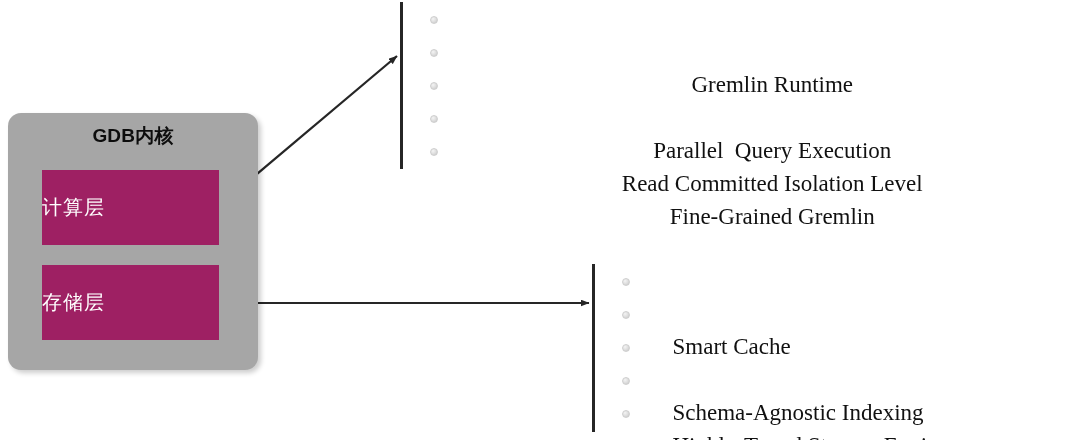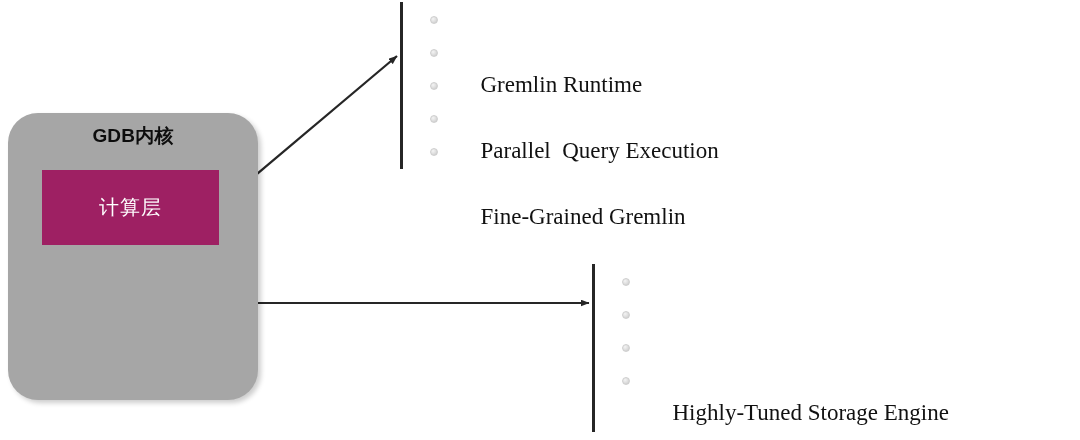--- a/index.html
+++ b/index.html
@@ -23,23 +23,23 @@
     width: 1080px;
     height: 440px;
   }
 
   
   .kernel-box {
     position: absolute;
     left: 8px;
     top: 113px;
     width: 250px;
-    height: 287px;
+    height: 257px;
     background: #a6a6a6;
-    border-radius: 30px;
+    border-radius: 13px;
     box-shadow: 3px 3px 5px rgba(0,0,0,0.20);
     box-sizing: border-box;
   }
   .kernel-title {
     position: absolute;
     left: 0;
     top: 11px;
     width: 250px;
     text-align: center;
     font-family: "Liberation Sans", sans-serif;
@@ -51,21 +51,20 @@
     white-space: nowrap;
   }
   .layer-box {
     position: absolute;
     left: 34px;
     width: 177px;
     height: 75px;
     background: #9e2063;
     display: flex;
     align-items: center;
-    justify-content: center;
   }
   .layer-box.compute { top: 57px; }
   .layer-box.storage { top: 152px; }
   .layer-label {
     font-family: "Liberation Sans", sans-serif;
     font-size: 20px;
     font-weight: normal;
     color: #ffffff;
     letter-spacing: 1px;
     white-space: nowrap;
@@ -81,21 +80,21 @@
     pointer-events: none;
   }
 
   
   .feature-list {
     position: absolute;
     margin: 0;
     padding: 0;
     list-style: none;
   }
-  .feature-list.top  { left: 404px; top: 2px;   width: 660px; }
+  .feature-list.top  { left: 404px; top: 2px;   width: 660px; text-align: center; }
   .feature-list.bottom { left: 596px; top: 264px; width: 484px; }
 
   .list-rule {
     position: absolute;
     left: -4px;
     top: 0;
     width: 3px;
     background: #262626;
   }
   .feature-list.top  .list-rule { height: 167px; }
@@ -140,51 +139,60 @@
     <line x1="223" y1="303" x2="589" y2="303" stroke="#262626" stroke-width="2.2" marker-end="url(#arrowhead)"></line>
   </svg>
 
   <div class="kernel-box">
     <div class="kernel-title">GDB内核</div>
 
     <div class="layer-box compute">
       <span class="layer-label">计算层</span>
     </div>
 
+    <div class="layer-box storage">
+      <span class="layer-label">存储层</span>
+    </div>
   </div>
 
   <ul class="feature-list top">
     <li class="list-rule"></li>
     <li class="feature-item">
       <span class="bullet-icon"></span>
       <span>Gremlin Runtime</span>
     </li>
     <li class="feature-item">
       <span class="bullet-icon"></span>
     </li>
     <li class="feature-item">
       <span class="bullet-icon"></span>
       <span>Parallel  Query Execution</span>
     </li>
     <li class="feature-item">
       <span class="bullet-icon"></span>
+      <span>Read Committed Isolation Level</span>
     </li>
     <li class="feature-item">
       <span class="bullet-icon"></span>
       <span>Fine-Grained Gremlin</span>
     </li>
   </ul>
 
   <ul class="feature-list bottom">
     <li class="list-rule"></li>
     <li class="feature-item">
       <span class="bullet-icon"></span>
-    </li>
-    <li class="feature-item">
-      <span class="bullet-icon"></span>
+      <span>Smart Cache</span>
+    </li>
+    <li class="feature-item">
+      <span class="bullet-icon"></span>
+    </li>
+    <li class="feature-item">
+      <span class="bullet-icon"></span>
+      <span>Schema-Agnostic Indexing</span>
     </li>
     <li class="feature-item">
       <span class="bullet-icon"></span>
       <span>Highly-Tuned Storage Engine</span>
     </li>
     <li class="feature-item">
       <span class="bullet-icon"></span>
       
     </li>
   </ul>

